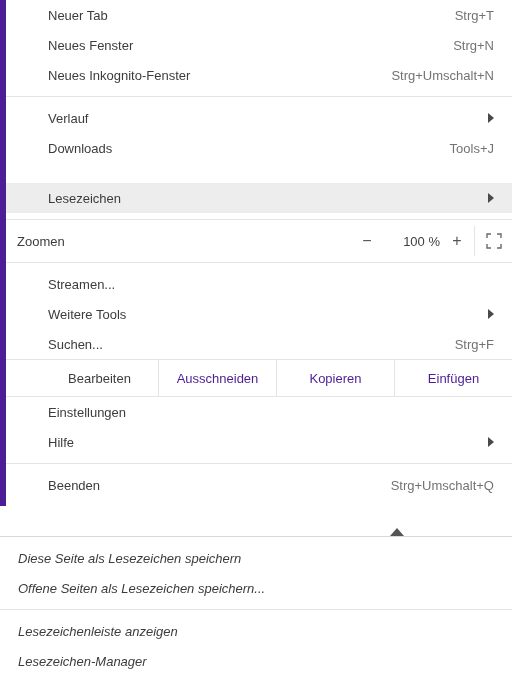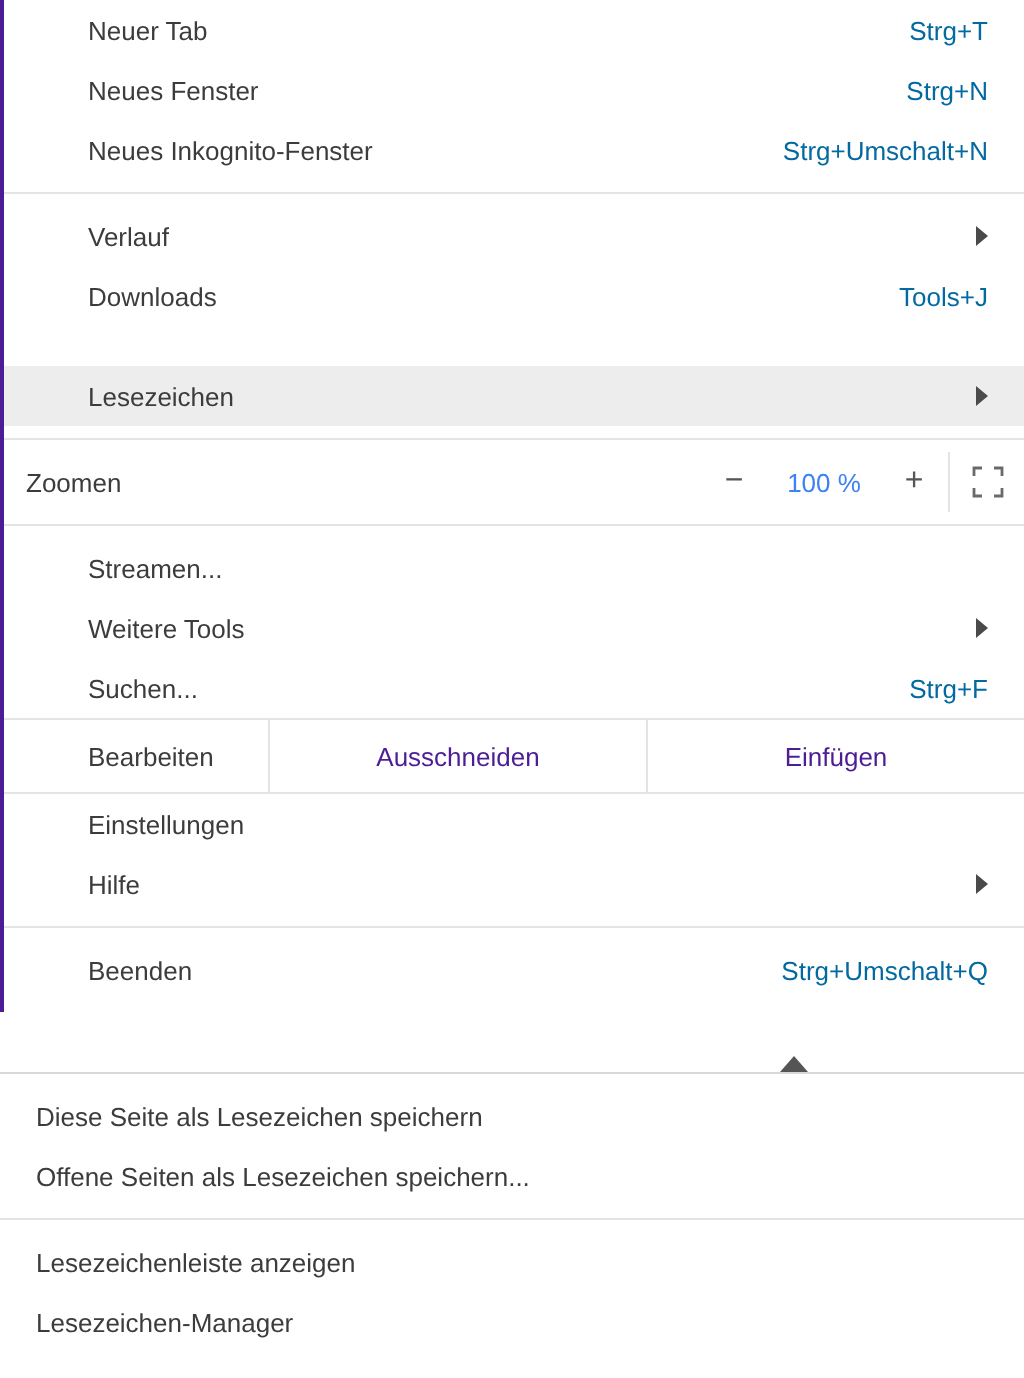--- a/index.html
+++ b/index.html
@@ -4,41 +4,41 @@
   <style>
     * { box-sizing: border-box; margin: 0; padding: 0; }
     body {
       font-family: "Segoe UI", Arial, sans-serif;
       font-size: 13px;
       color: #3c3c3c;
       background: #fff;
       width: 512px;
     }
     .menu-panel {
-      border-left: 2px solid #4c1d95;
+      border-left: 6px solid #4c1d95;
       background: #fff;
       padding-bottom: 6px;
     }
     .menu-row {
       display: flex;
       align-items: center;
       height: 30px;
       padding: 0 18px 0 42px;
       cursor: default;
       position: relative;
     }
     .menu-row.highlight {
       background: #ededed;
       margin-top: 20px;
     }
     .menu-label {
       flex: 1 1 auto;
     }
     .shortcut {
-      color: #0369a1;
+      color: #737373;
       font-size: 13px;
       margin-left: 10px;
       white-space: nowrap;
     }
     .submenu-arrow {
       width: 0; height: 0;
       border-top: 5px solid transparent;
       border-bottom: 5px solid transparent;
       border-left: 6px solid #4a4a4a;
       margin-left: 10px;
@@ -55,22 +55,22 @@
     }
     .zoom-btn {
       width: 34px;
       text-align: center;
       color: #555;
       font-size: 16px;
       line-height: 1;
     }
     .zoom-value {
       width: 56px;
-      text-align: center;
-      color: #3b82f6;
+      text-align: right;
+      color: #404040;
     }
     .fullscreen-icon {
       width: 38px;
       display: flex;
       align-items: center;
       justify-content: center;
       border-left: 1px solid #e4e4e4;
       height: 30px;
     }
     .fs-svg { width:16px; height:16px; }
@@ -80,20 +80,21 @@
       height: 38px;
       align-items: stretch;
       border-top: 1px solid #e4e4e4;
       border-bottom: 1px solid #e4e4e4;
     }
     .edit-label-cell {
       width: 132px;
       padding-left: 42px;
       display: flex;
       align-items: center;
+      margin-left: 20px;
     }
     .edit-btn {
       flex: 1;
       display: flex;
       align-items: center;
       justify-content: center;
       border-left: 1px solid #e4e4e4;
       color: #4c1d95;
     }
     .gap {
@@ -115,20 +116,21 @@
       border-right: 7px solid transparent;
       border-bottom: 8px solid #555;
       transform: translateY(-100%);
     }
     .submenu-item {
       height: 30px;
       display: flex;
       align-items: center;
       padding: 0 18px 0 18px;
       color: #3c3c3c;
+      font-style: italic;
     }
     .submenu-sep {
       height: 1px;
       background: #e4e4e4;
       margin: 6px 0;
     }
   </style>
 </head>
 <body>
 
@@ -203,20 +205,23 @@
   </div>
 
   <div class="edit-row">
     <div class="edit-label-cell">
       <span>Bearbeiten</span>
     </div>
     <div class="edit-btn">
       <span>Ausschneiden</span>
     </div>
     <div class="edit-btn">
+      <span>Kopieren</span>
+    </div>
+    <div class="edit-btn">
       <span>Einfügen</span>
     </div>
   </div>
 
   <div class="menu-row" style="margin-top:0;">
     <span class="menu-label">Einstellungen</span>
   </div>
 
   <div class="menu-row">
     <span class="menu-label">Hilfe</span>

